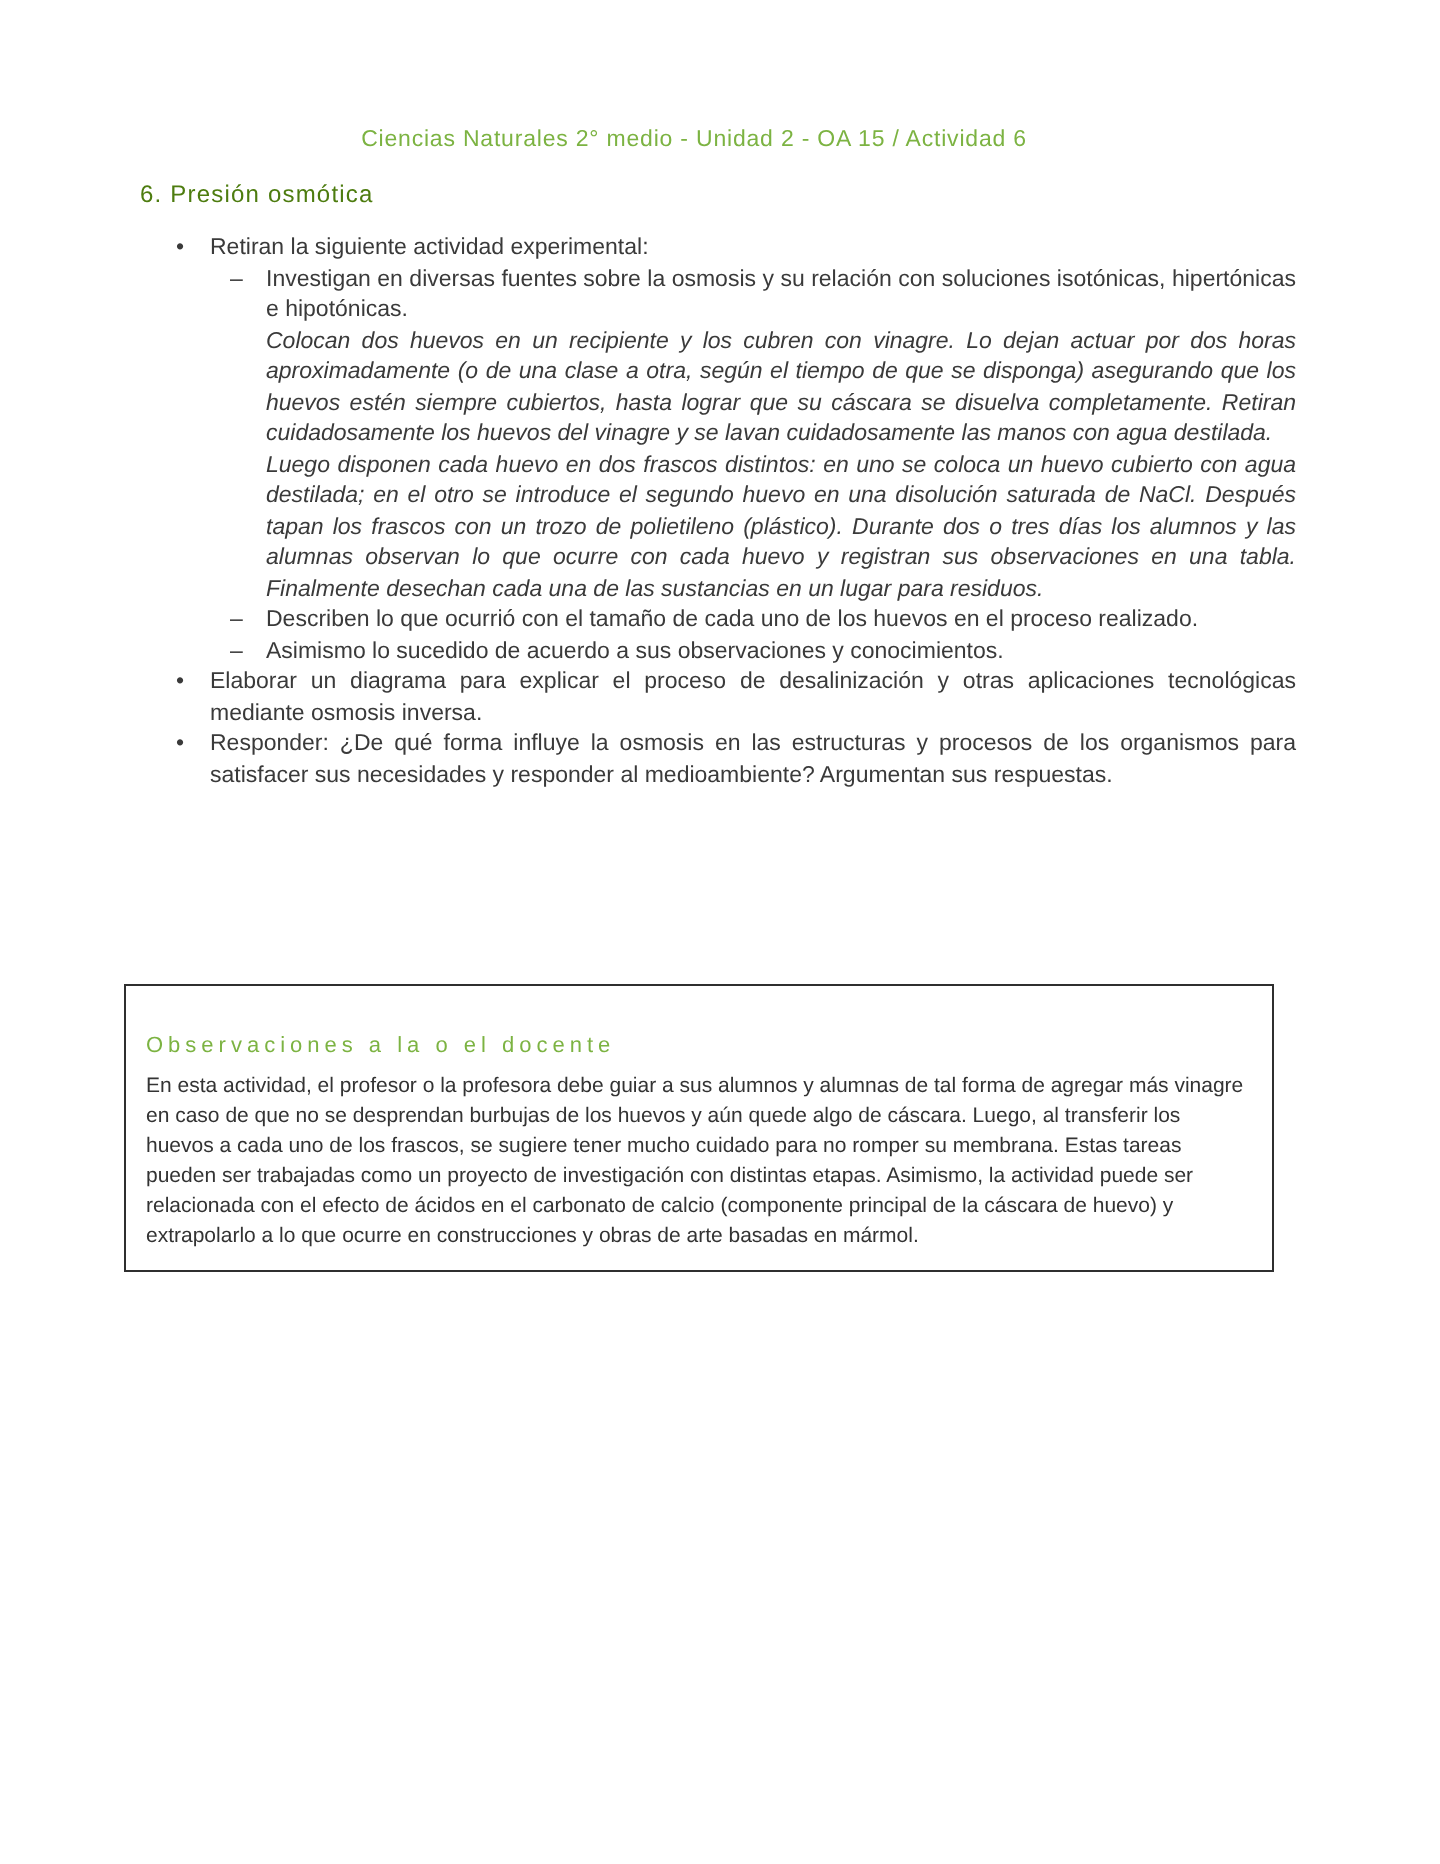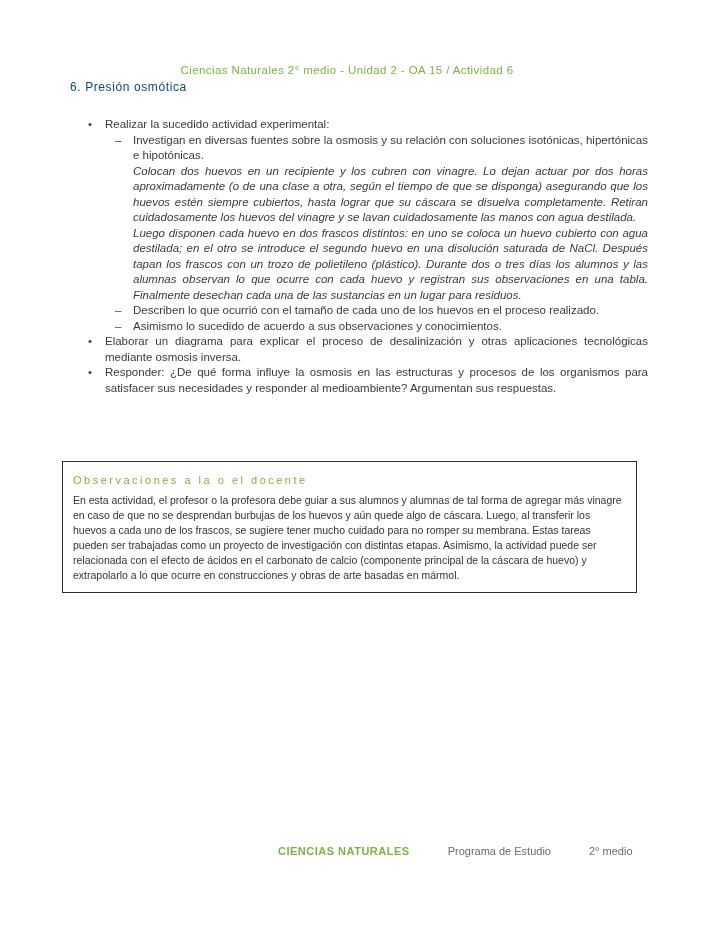--- a/index.html
+++ b/index.html
@@ -17,49 +17,49 @@
     top: 64px;
     left: 0;
     width: 694px;
     text-align: center;
     font-size: 11.5px;
     letter-spacing: 0.4px;
     color: #7cb342;
   }
   .section-title {
     position: absolute;
-    top: 80px;
+    top: 90px;
     left: 70px;
     font-size: 12px;
     letter-spacing: 0.6px;
-    color: #0c4a6e;
+    color: #4d7c0f;
   }
   .activity {
     position: absolute;
     top: 117px;
     left: 88px;
     width: 560px;
     font-size: 11.5px;
     line-height: 15.5px;
     text-align: justify;
   }
   .row { display: flex; }
   .row .marker { flex: 0 0 17px; text-align: left; }
   .row.sub { padding-left: 27px; }
   .row.sub .marker { flex: 0 0 18px; }
   .row.plain { padding-left: 45px; font-style: italic; }
   .row .txt { flex: 1 1 auto; }
   .obs-box {
     position: absolute;
-    top: 461px;
+    top: 492px;
     left: 62px;
     width: 553px;
     min-height: 108px;
     border: 1.5px solid #2f2f2f;
-    padding: 12px 10px 9px 10px;
+    padding: 24px 10px 9px 10px;
   }
   .obs-title {
     font-size: 11px;
     letter-spacing: 2.5px;
     color: #7cb342;
     margin-bottom: 7px;
   }
   .obs-body {
     font-size: 10.5px;
     line-height: 15px;
@@ -86,21 +86,21 @@
 
 <div class="page">
 
   <div class="breadcrumb">Ciencias Naturales 2° medio - Unidad 2 - OA 15 / Actividad 6</div>
 
   <div class="section-title">6. Presión osmótica</div>
 
   <div class="activity">
     <div class="row bullet">
       <span class="marker">•</span>
-      <span class="txt">Realizar la sucedido actividad experimental:</span>
+      <span class="txt">Retiran la siguiente actividad experimental:</span>
     </div>
     <div class="row sub">
       <span class="marker">–</span>
       <span class="txt">Investigan en diversas fuentes sobre la osmosis y su relación con soluciones isotónicas, hipertónicas e hipotónicas.</span>
     </div>
     <div class="row plain">
       <span class="txt">Colocan dos huevos en un recipiente y los cubren con vinagre. Lo dejan actuar por dos horas aproximadamente (o de una clase a otra, según el tiempo de que se disponga) asegurando que los huevos estén siempre cubiertos, hasta lograr que su cáscara se disuelva completamente. Retiran cuidadosamente los huevos del vinagre y se lavan cuidadosamente las manos con agua destilada.</span>
     </div>
     <div class="row plain">
       <span class="txt">Luego disponen cada huevo en dos frascos distintos: en uno se coloca un huevo cubierto con agua destilada; en el otro se introduce el segundo huevo en una disolución saturada de NaCl. Después tapan los frascos con un trozo de polietileno (plástico). Durante dos o tres días los alumnos y las alumnas observan lo que ocurre con cada huevo y registran sus observaciones en una tabla. Finalmente desechan cada una de las sustancias en un lugar para residuos.</span>
@@ -121,19 +121,14 @@
       <span class="marker">•</span>
       <span class="txt">Responder: ¿De qué forma influye la osmosis en las estructuras y procesos de los organismos para satisfacer sus necesidades y responder al medioambiente? Argumentan sus respuestas.</span>
     </div>
   </div>
 
   <div class="obs-box">
     <div class="obs-title">Observaciones a la o el docente</div>
     <div class="obs-body">En esta actividad, el profesor o la profesora debe guiar a sus alumnos y alumnas de tal forma de agregar más vinagre en caso de que no se desprendan burbujas de los huevos y aún quede algo de cáscara. Luego, al transferir los huevos a cada uno de los frascos, se sugiere tener mucho cuidado para no romper su membrana. Estas tareas pueden ser trabajadas como un proyecto de investigación con distintas etapas. Asimismo, la actividad puede ser relacionada con el efecto de ácidos en el carbonato de calcio (componente principal de la cáscara de huevo) y extrapolarlo a lo que ocurre en construcciones y obras de arte basadas en mármol.</div>
   </div>
 
-  <div class="footer">
-    <span class="brand">CIENCIAS NATURALES</span>
-    <span class="program">Programa de Estudio</span>
-    <span class="grade">2° medio</span>
-  </div>
 
 </div>
 
 </body></html>

